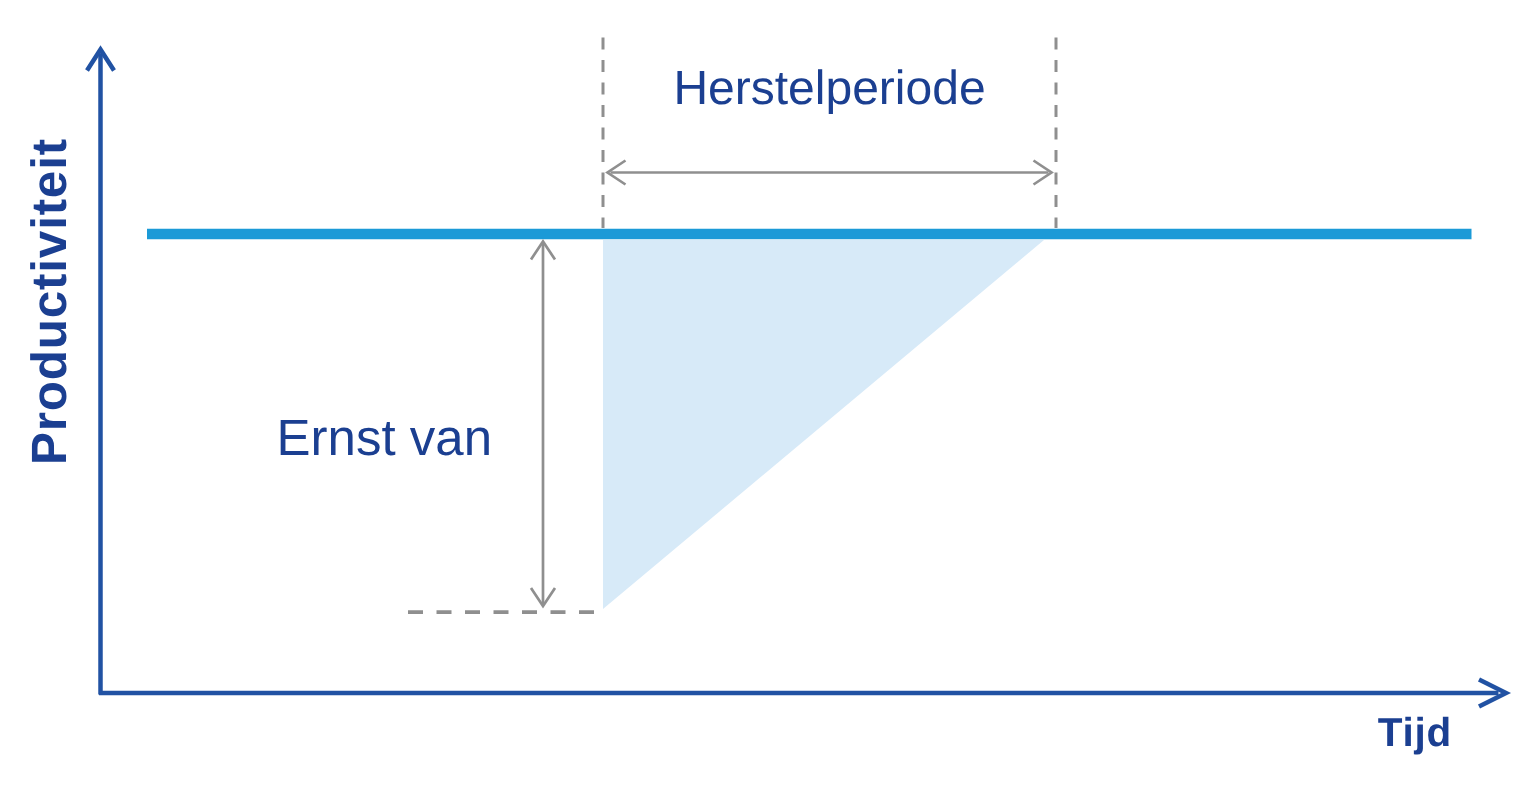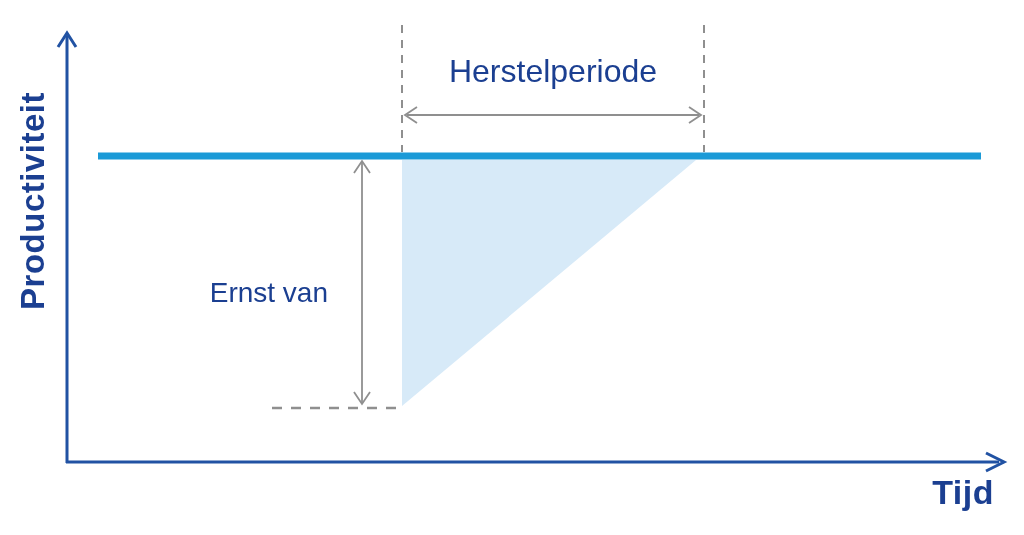--- a/index.html
+++ b/index.html
@@ -71,39 +71,39 @@
     top: 183px;
     width: 240px;
     height: 36px;
     text-align: center;
     transform: rotate(-90deg);
     font-size: 33px;
     font-weight: bold;
     letter-spacing: 0.5px;
   }
   .x-axis-label {
-    right: 30px;
+    right: 56px;
     top: 473px;
-    font-size: 34px;
+    font-size: 27px;
     font-weight: bold;
     letter-spacing: 0.5px;
   }
   .recovery-label {
     left: 402px;
-    top: 53px;
+    top: 40px;
     width: 302px;
     text-align: center;
     font-size: 32px;
     font-weight: 500;
   }
   .severity-label {
     right: 696px;
     top: 274px;
     text-align: right;
-    font-size: 28px;
+    font-size: 34px;
     font-weight: 500;
     line-height: 37px;
     white-space: nowrap;
   }
 </style>
 </head>
 <body>
 
 <div class="figure">
 

